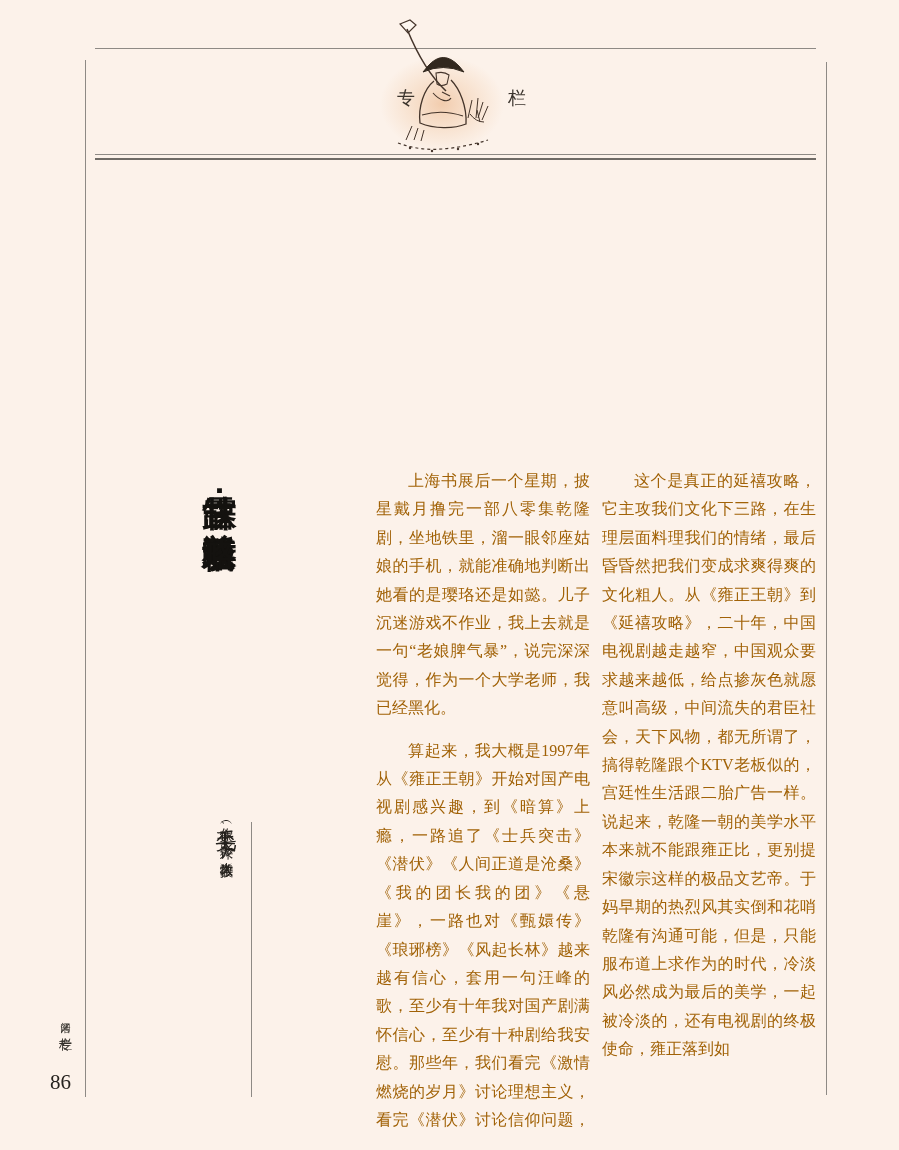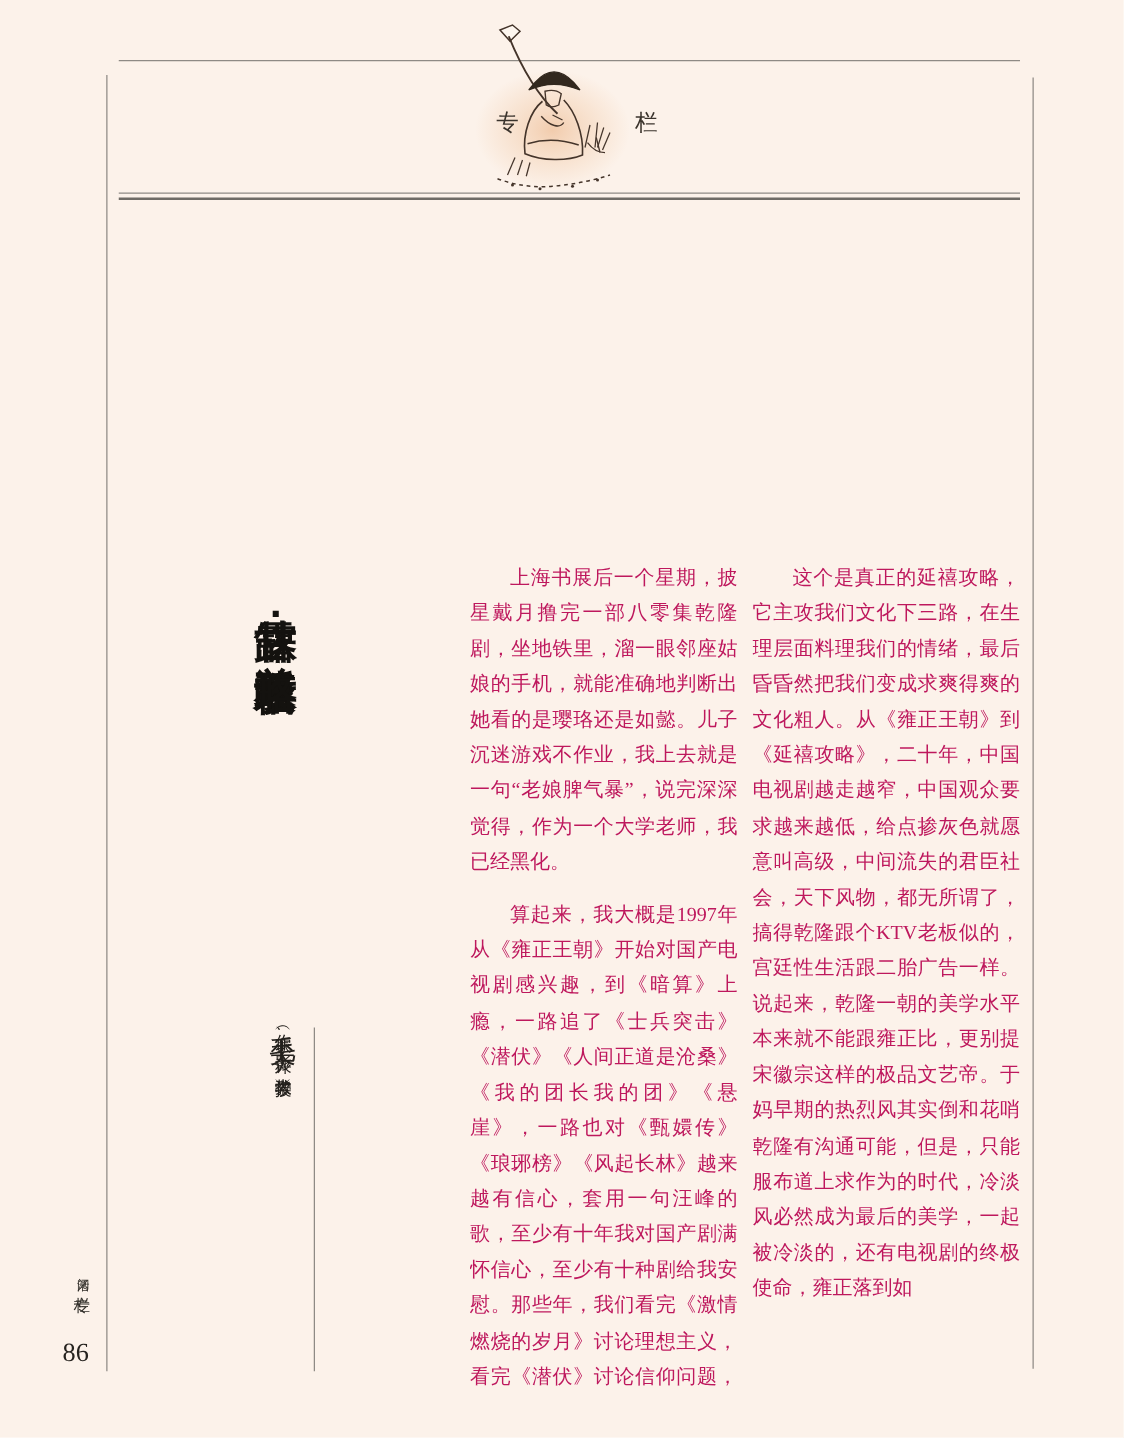--- a/index.html
+++ b/index.html
@@ -29,23 +29,23 @@
   }
   .author {
     position:absolute; left:215px; top:812px; height:285px;
     writing-mode:vertical-rl; text-orientation:upright;
     color:#24211d; line-height:1;
   }
   .author .name { font-size:21px; letter-spacing:2px; }
   .author .note { font-size:13.5px; letter-spacing:1px; }
 
   .col {
-    position:absolute; top:449px; width:214px; height:662px;
+    position:absolute; top:467px; width:214px; height:662px;
     font-size:16px; line-height:28.4px; overflow:hidden;
-    text-align:justify; color:#be185d;
+    text-align:justify; color:#a16207;
   }
   .col p { margin:0 0 14px 0; text-indent:2em; }
   .col p.cont { text-indent:0; }
   .col1 { left:376px; }
   .col2 { left:602px; }
 
   .footer-vert {
     position:absolute; left:59px; top:1014px; height:70px;
     writing-mode:vertical-rl; text-orientation:mixed;
     font-size:13px; color:#33302b; line-height:1;

